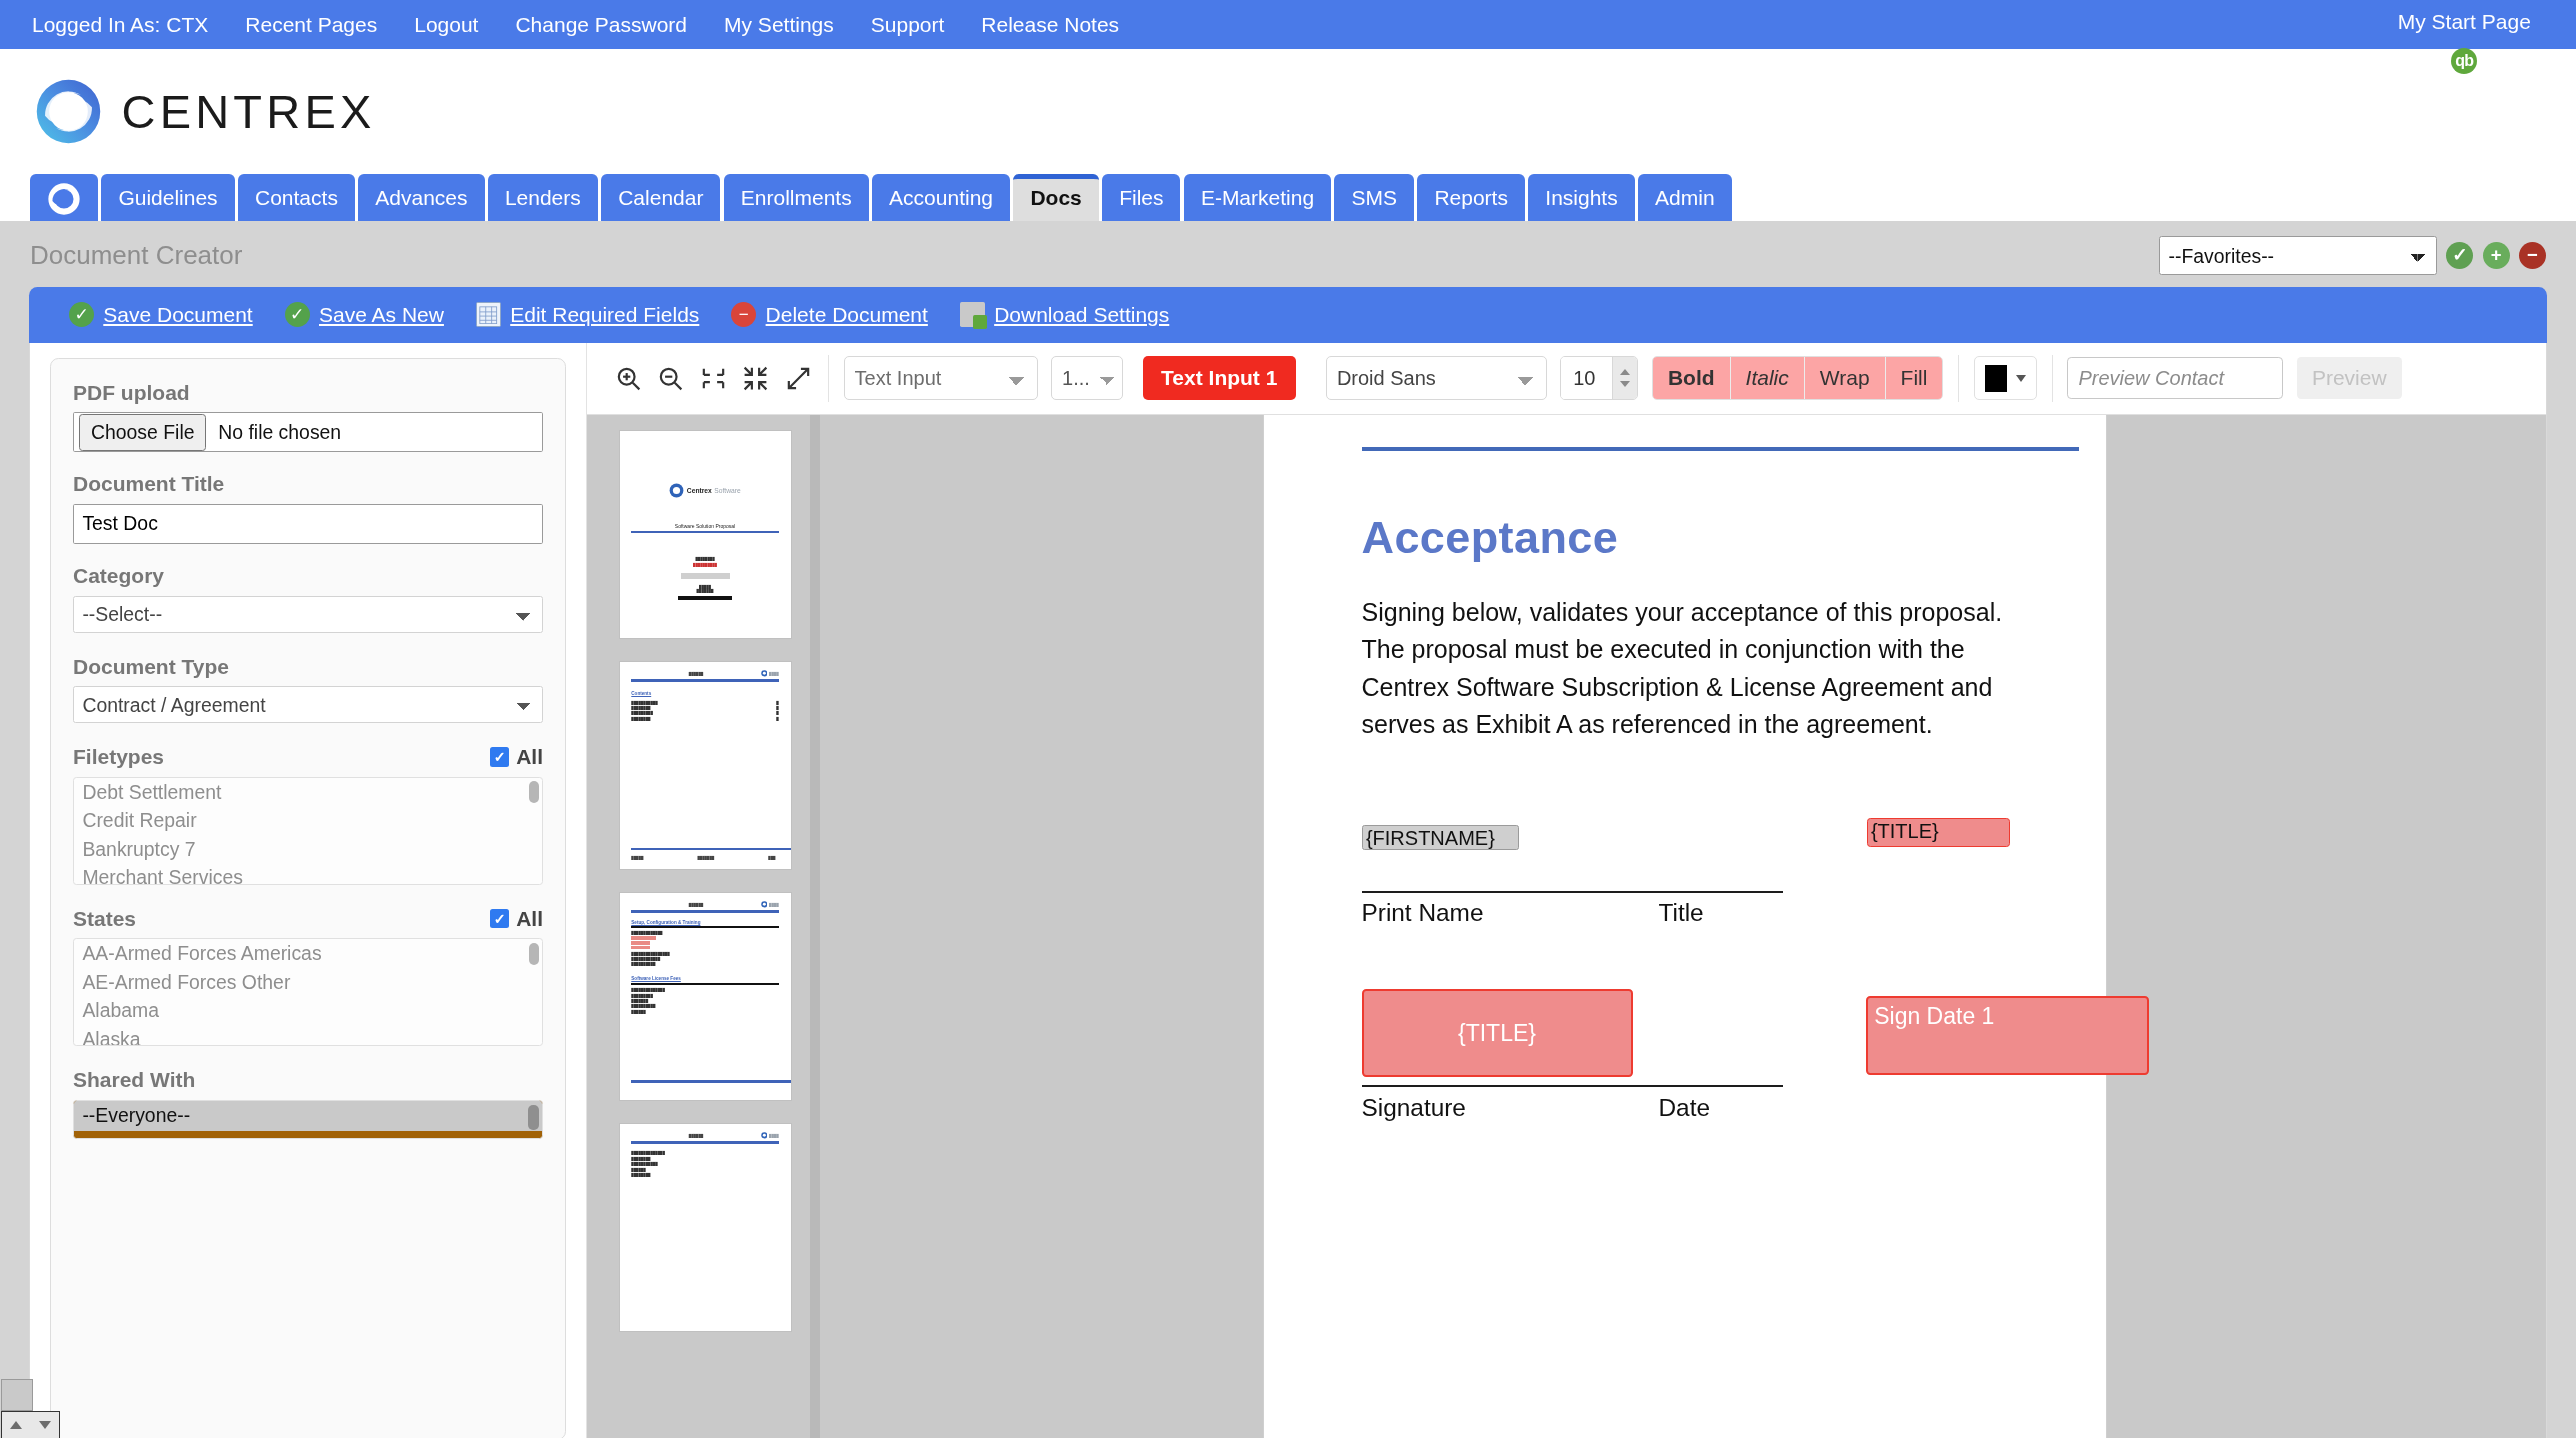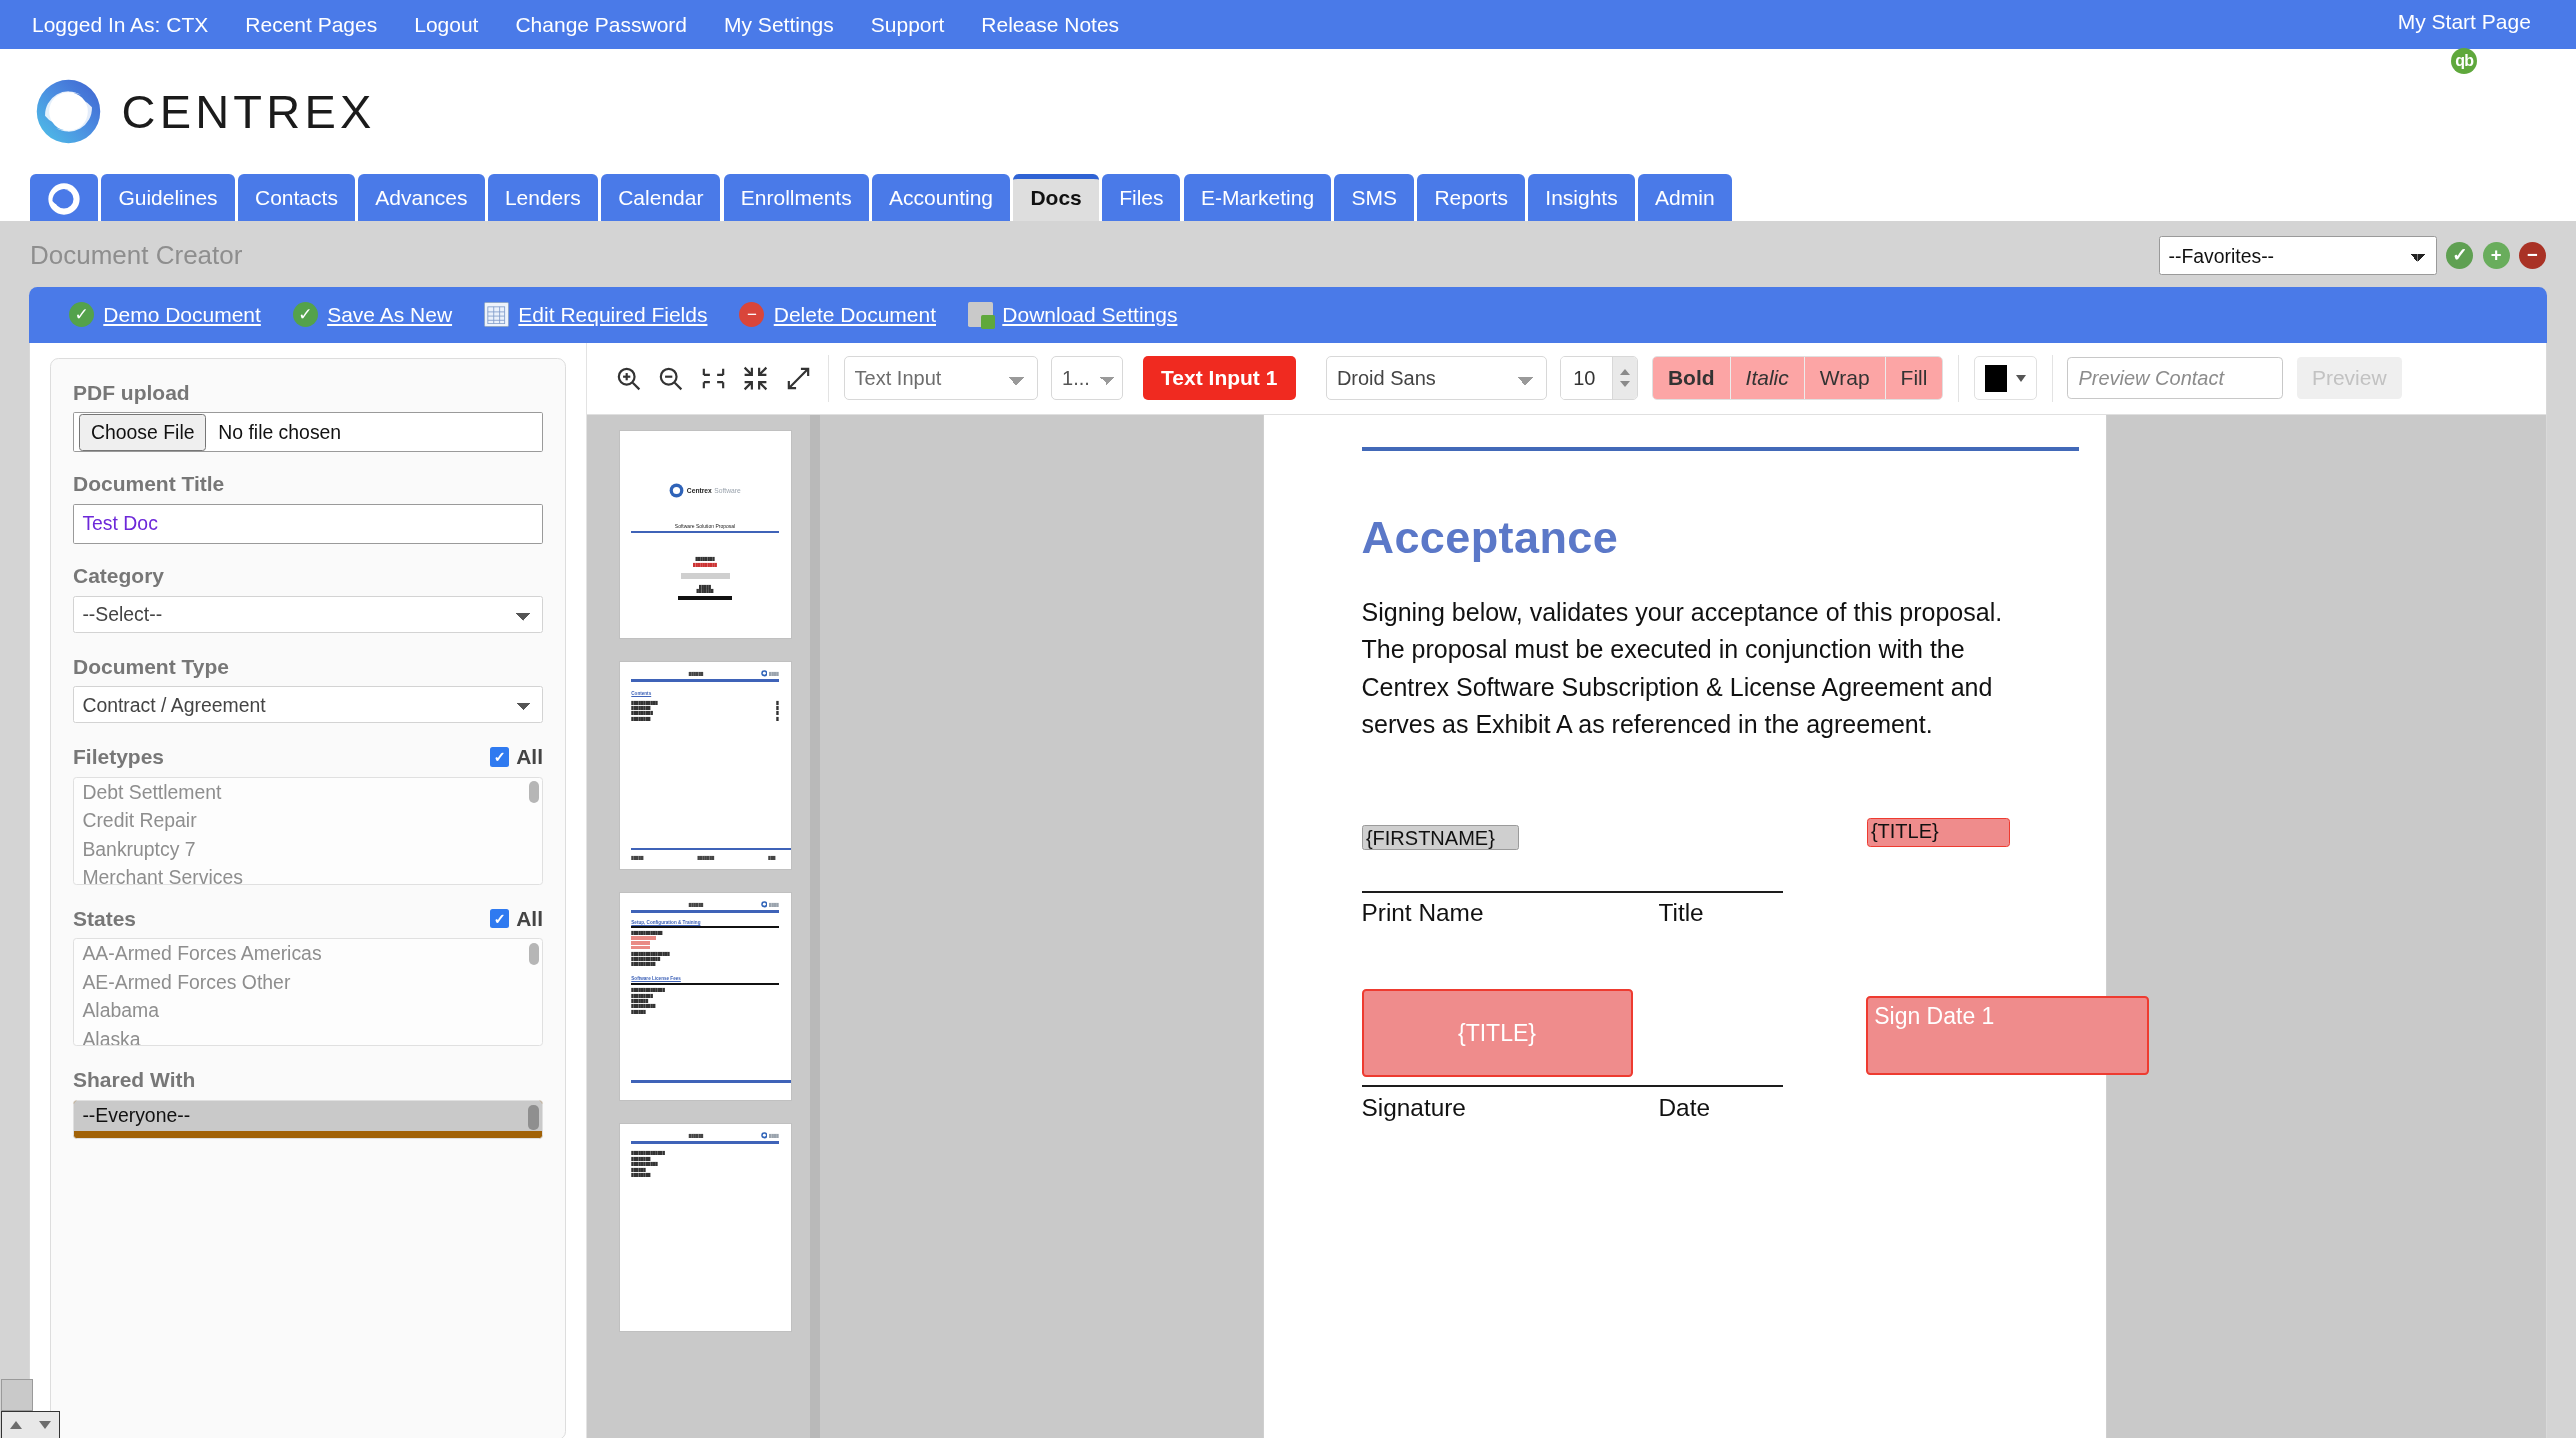--- a/index.html
+++ b/index.html
@@ -121,21 +121,21 @@
   .file-row {
     border:0.8px solid #9a9a9a; border-radius:1.7px; background:#fff;
     display:flex; align-items:center; height: 40px; padding: 0 5px; margin-bottom: 20px;
   }
   .choose-btn {
     background:#efefef; border:0.8px solid #767676; border-radius:3.4px;
     font-size: 19.4px; padding: 6px 11px; color:#111;
   }
   .file-none { font-size: 19.4px; color:#111; margin-left: 11.8px; }
   .txtinput {
-    width:100%; height:40px; font-size:19.4px; color:#6d28d9;
+    width:100%; height:40px; font-size:19.4px; color:#000000;
     border:0.8px solid #9a9a9a; border-radius:1.7px; padding: 0 8.4px;
     background:#fff; font-family:"Liberation Sans", sans-serif; margin-bottom: 20px;
   }
   .sel {
     width:100%; height:37px; font-size:19.4px; color:#444;
     border:0.8px solid #d3d3d3; border-radius:2.5px; background:#fff;
     padding: 0 8.4px; margin-bottom: 22px;
     appearance:none;
     background-image: linear-gradient(45deg, transparent 50%, #555 50%), linear-gradient(135deg, #555 50%, transparent 50%);
     background-position: calc(100% - 18.5px) 16px, calc(100% - 11px) 16px;
@@ -355,21 +355,21 @@
       </select>
       <span class="circ-btn circ-ok">✓</span>
       <span class="circ-btn circ-add">+</span>
       <span class="circ-btn circ-del">−</span>
     </div>
   </div>
 
   <div class="actionbar">
     <div class="action">
       <span class="ic ic-check">✓</span>
-      <span class="lbl">Demo Document</span>
+      <span class="lbl">Save Document</span>
     </div>
     <div class="action">
       <span class="ic ic-check">✓</span>
       <span class="lbl">Save As New</span>
     </div>
     <div class="action">
       <span class="ic ic-grid">
         <svg width="18.5" height="18.5" viewBox="0 0 22 22">
             <rect x="1" y="1" width="20" height="20" fill="#eaf1fb" stroke="#7f9ccb"></rect>
             <line x1="1" y1="7" x2="21" y2="7" stroke="#7f9ccb"></line>

